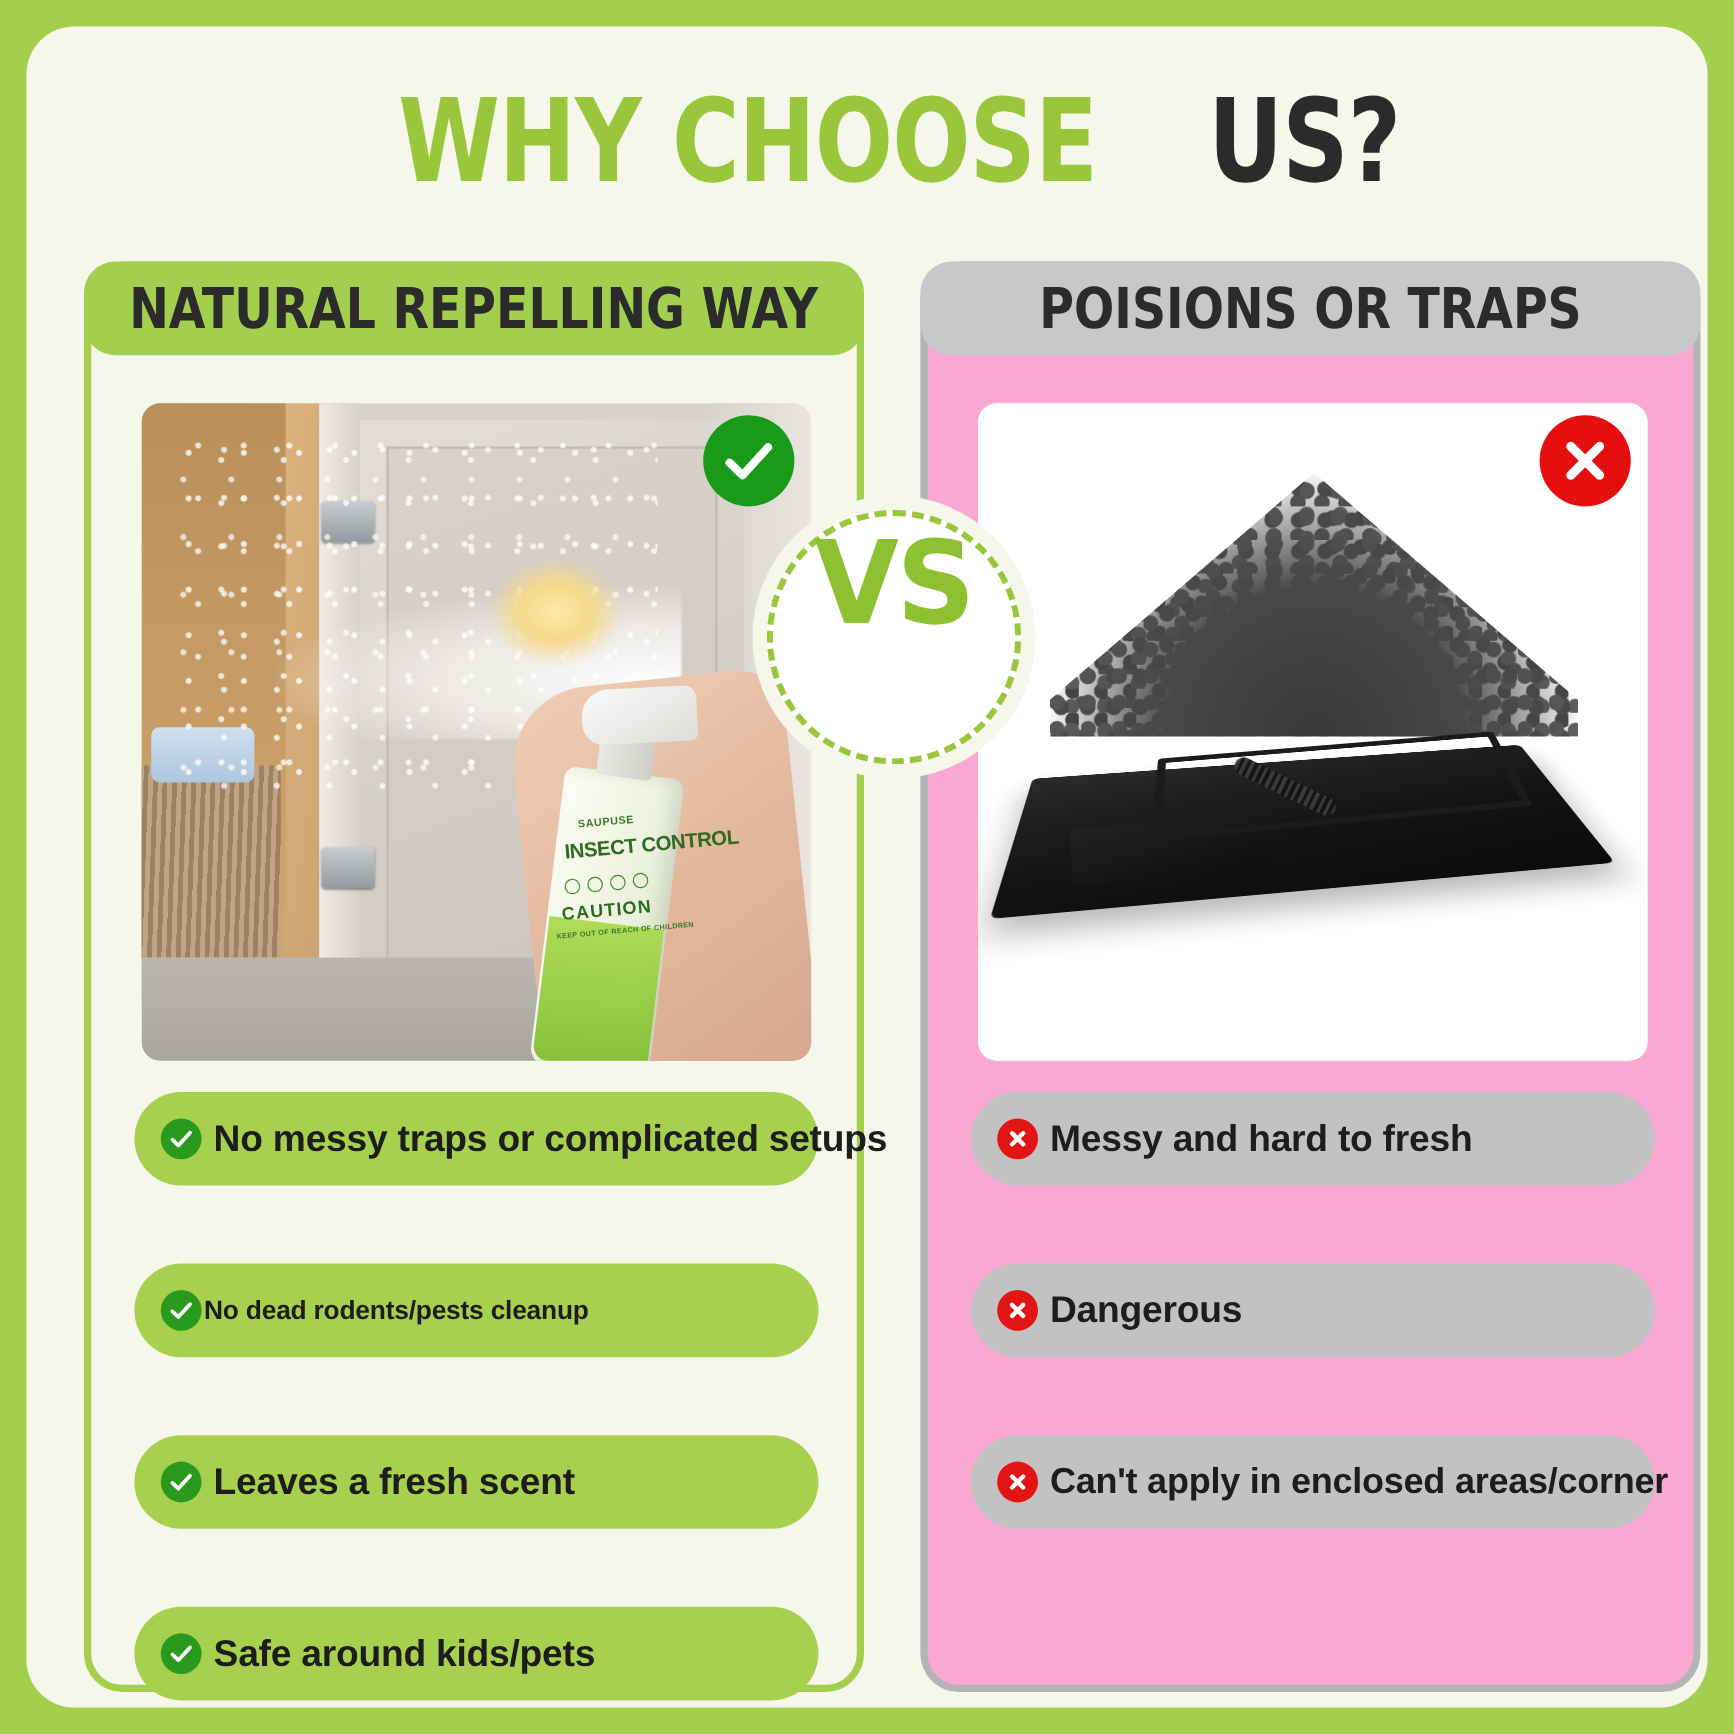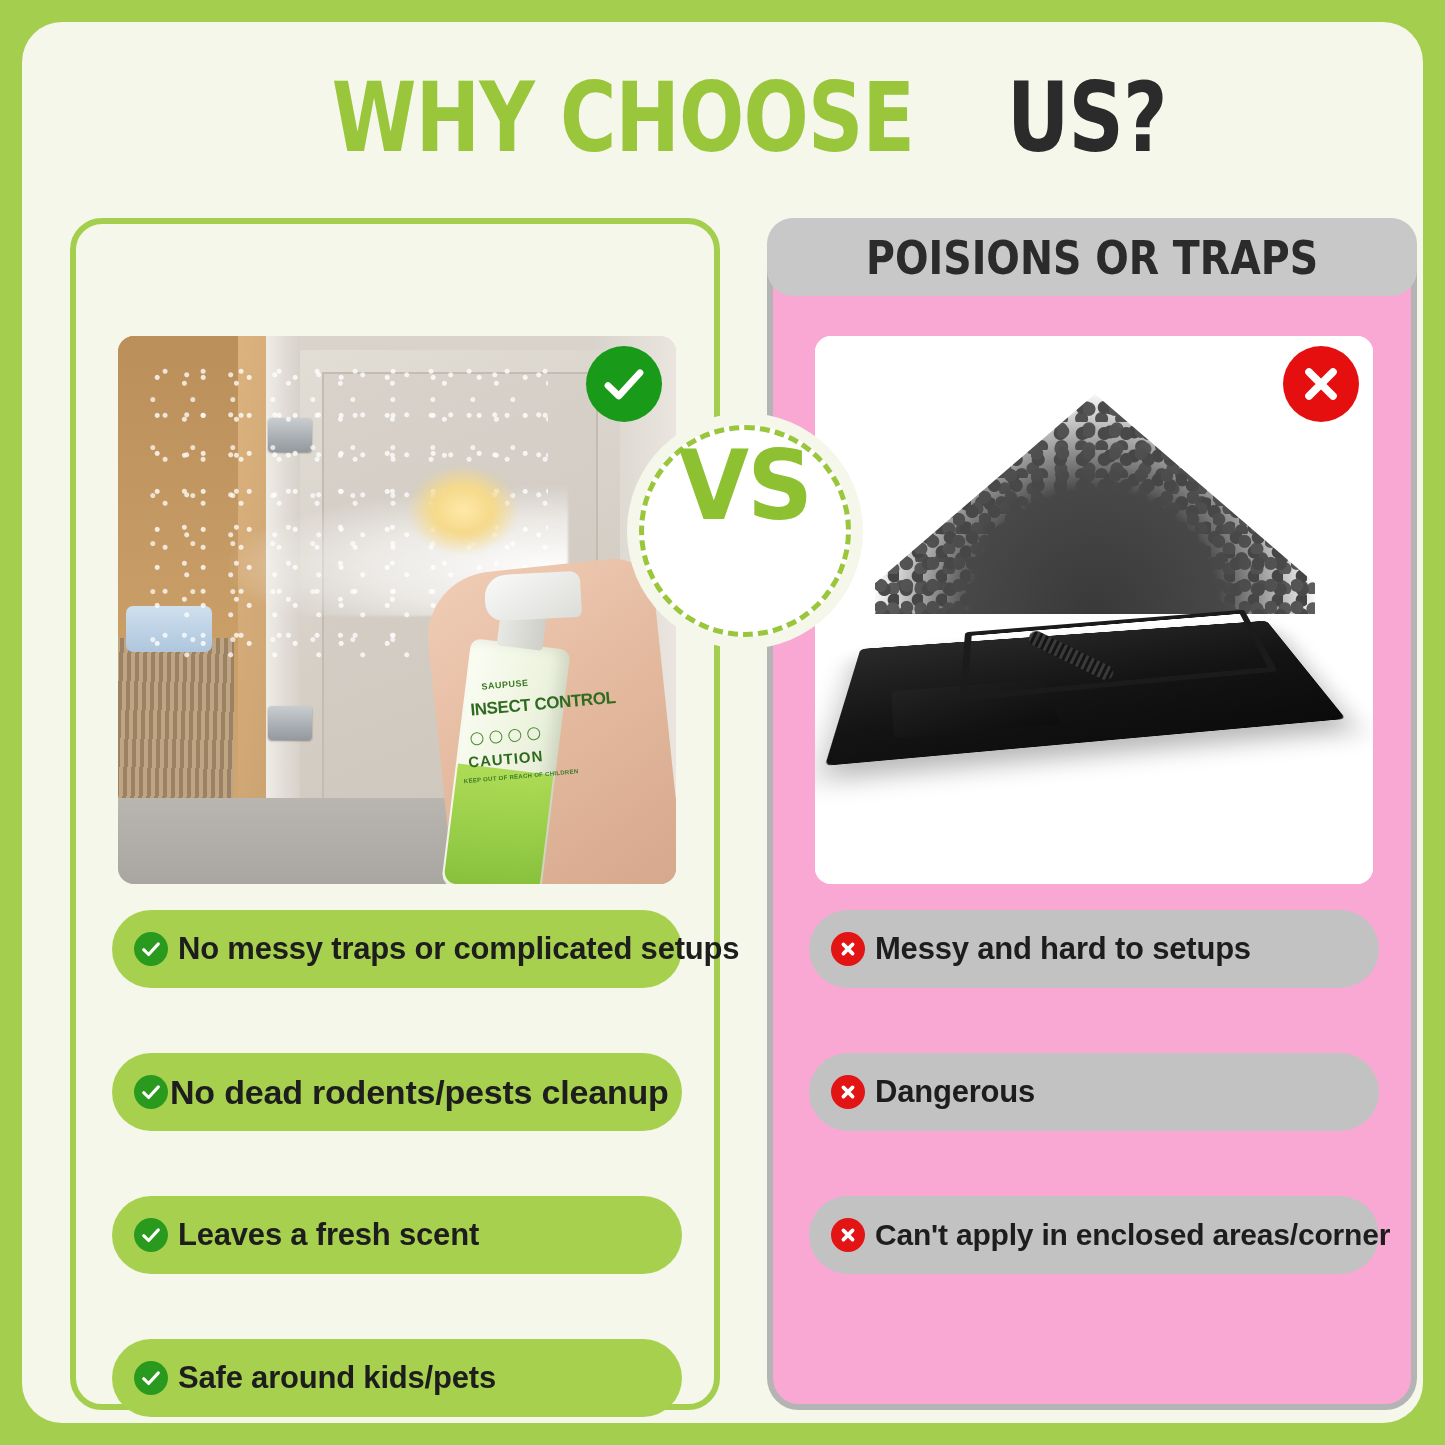--- a/index.html
+++ b/index.html
@@ -259,36 +259,39 @@
   .ic-ok { background: #2a9a1f; }
   .ic-no { background: #e21414; }
   .ic svg { width: 22px; height: 22px; }
   .pill .lbl {
     font-family: "Liberation Sans", sans-serif;
     font-size: 31px;
     color: #1d1d1d;
     white-space: nowrap;
     letter-spacing: -.2px;
   }
-  .pill.tight .lbl { font-size: 34px; }
+  .pill.tight .lbl { font-size: 22px; }
   .pill.tight .ic  { margin-right: 2px; }
   .pill.small .lbl { font-size: 30px; }
 </style>
 </head>
 <body>
 
 <div id="page">
   <div id="canvas">
 
     <div id="title">
       <span class="t-green">WHY CHOOSE </span><span class="t-dark">US?</span>
     </div>
 
     <div class="panel" id="panel-left">
 
+      <div class="banner" id="banner-left">
+        <span>NATURAL REPELLING WAY</span>
+      </div>
 
       <div class="photo">
         <div class="cab-wall"></div>
         <div class="cab-interior"></div>
         <div class="cab-inner-back"></div>
         <div class="cab-basket"></div>
         <div class="cab-towel"></div>
         <div class="cab-right"></div>
         <div class="cab-door"></div>
         <div class="cab-front">
@@ -383,21 +386,21 @@
         </div>
       </div>
 
       <div class="pill-list">
         <div class="pill pill-neg">
           <span class="ic ic-no">
             <svg viewBox="0 0 24 24" fill="none" stroke="#fff" stroke-width="4" stroke-linecap="round">
                 <path d="M7 7 L17 17 M17 7 L7 17"></path>
               </svg>
           </span>
-          <span class="lbl">Messy and hard to setups</span>
+          <span class="lbl">Messy and hard to fresh</span>
         </div>
         <div class="pill pill-neg">
           <span class="ic ic-no">
             <svg viewBox="0 0 24 24" fill="none" stroke="#fff" stroke-width="4" stroke-linecap="round">
                 <path d="M7 7 L17 17 M17 7 L7 17"></path>
               </svg>
           </span>
           <span class="lbl">Dangerous</span>
         </div>
         <div class="pill pill-neg small">

